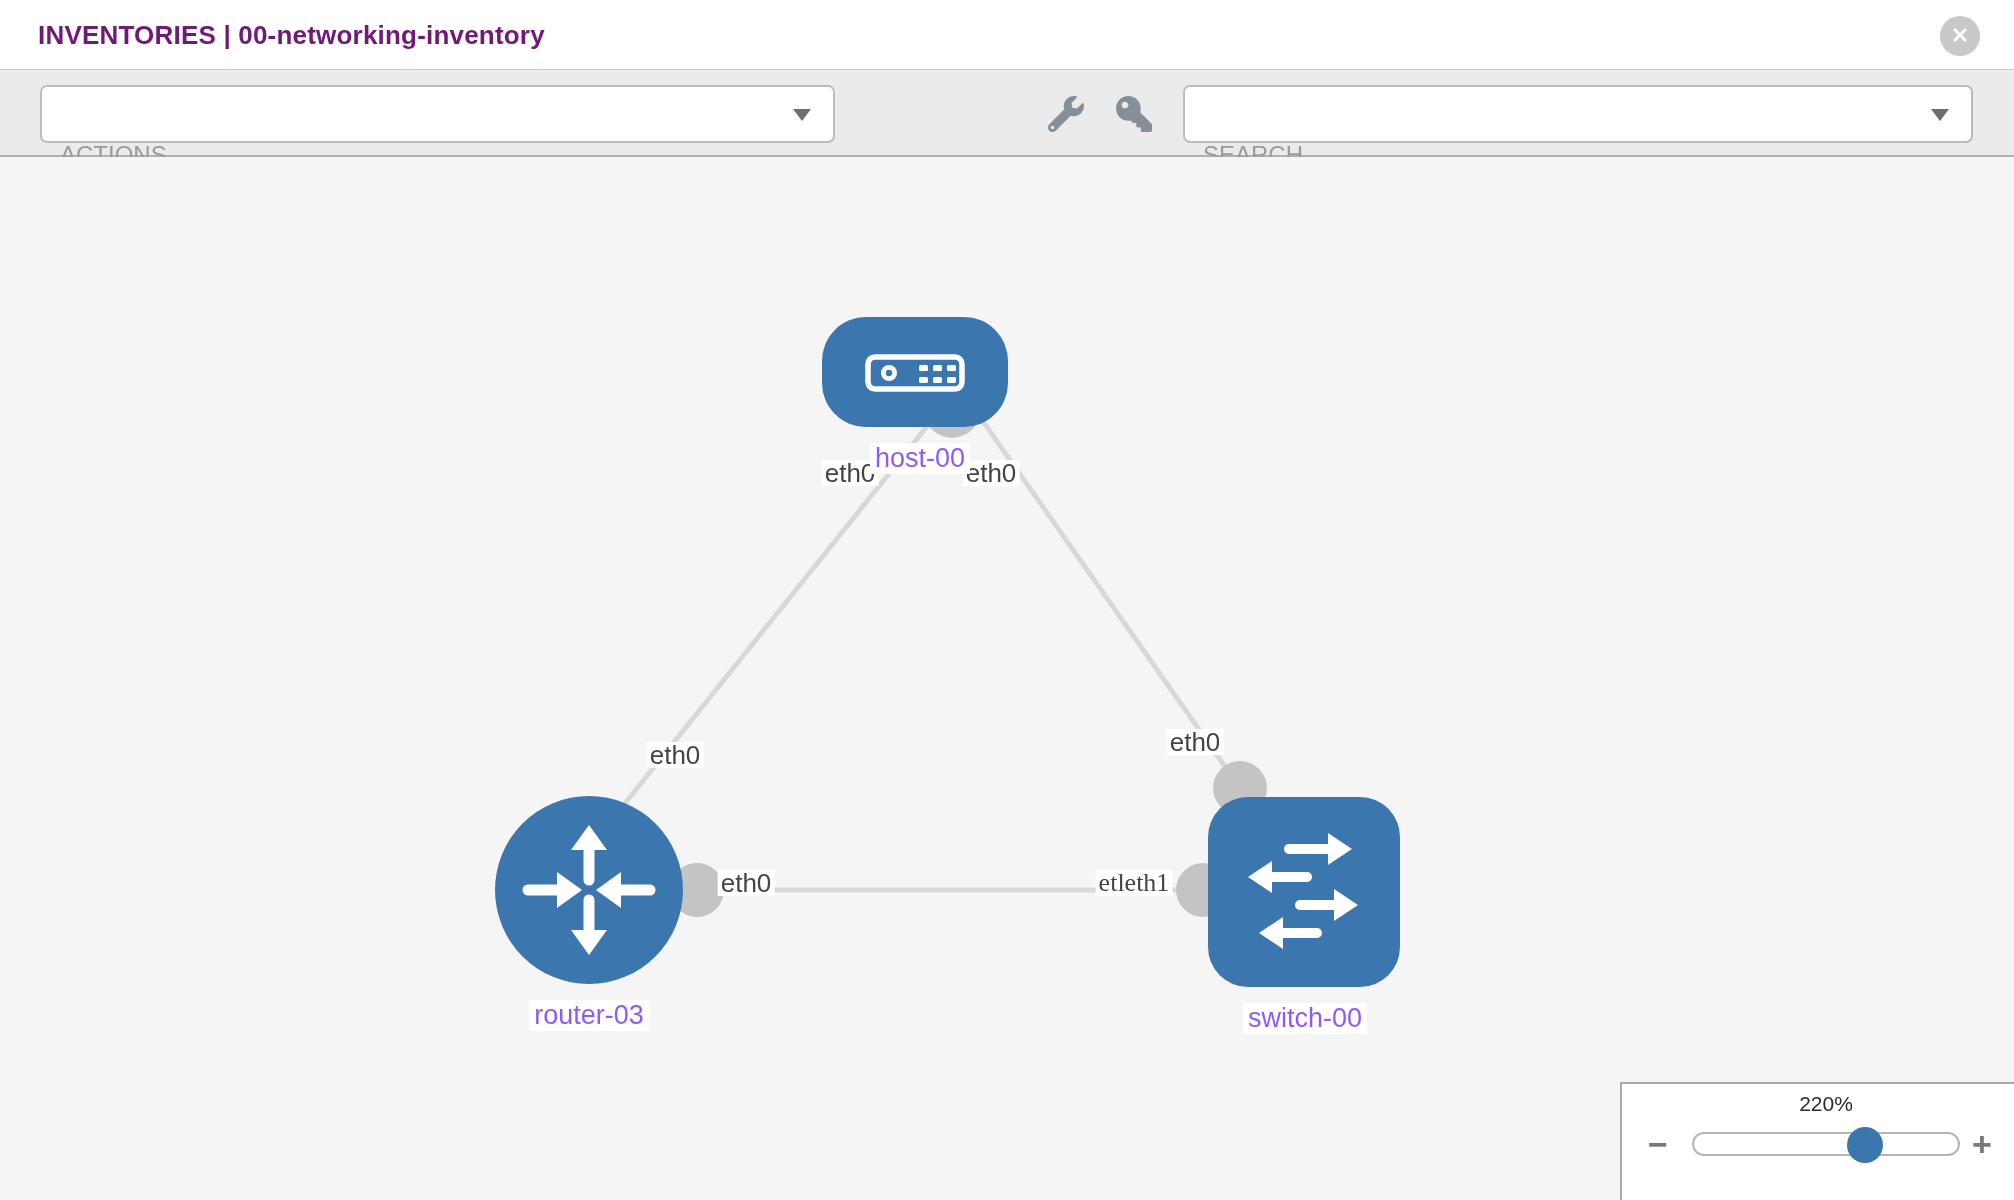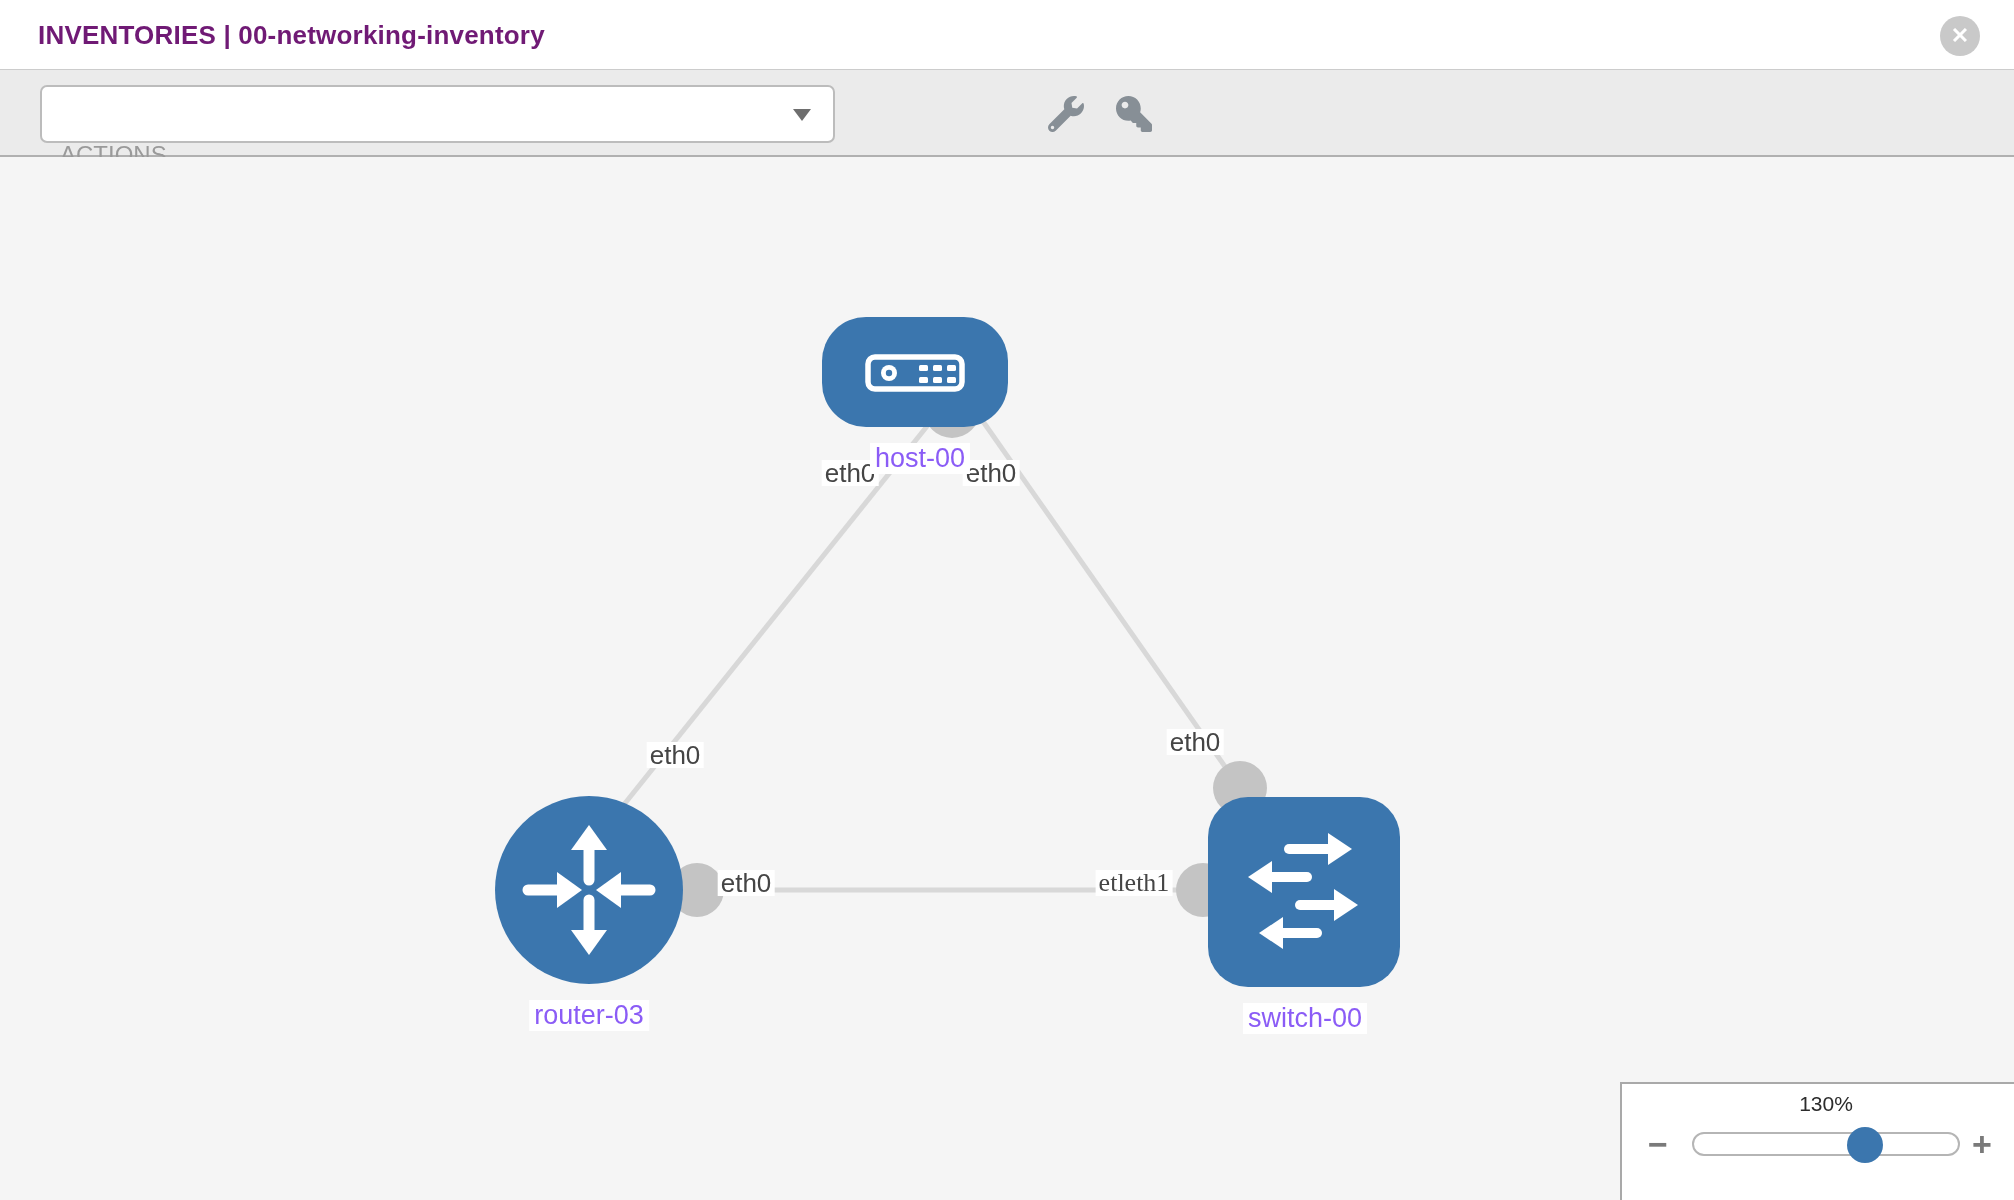--- a/index.html
+++ b/index.html
@@ -92,20 +92,24 @@
         </svg>
     </span>
     <span class="tool-icon key">
       <svg viewBox="0 0 512 512">
           <g transform="translate(512,0) scale(-1,1)">
             <path d="M512 176.001C512 273.203 433.202 352 336 352c-11.22 0-22.19-1.062-32.827-3.069l-24.012 27.014A23.999 23.999 0 0 1 261.223 384H224v40c0 13.255-10.745 24-24 24h-40v40c0 13.255-10.745 24-24 24H24c-13.255 0-24-10.745-24-24v-78.059c0-6.365 2.529-12.47 7.029-16.971l161.802-161.802C163.108 213.814 160 195.271 160 176 160 78.798 238.797.001 335.999 0 433.488-.001 512 78.511 512 176.001zM336 128c0 26.51 21.49 48 48 48s48-21.49 48-48-21.49-48-48-48-48 21.49-48 48z"></path>
           </g>
         </svg>
     </span>
 
+    <div class="select-box search-box">
+      <span class="ph">SEARCH</span>
+      <span class="caret"></span>
+    </div>
   </div>
 
   <div class="canvas">
     <svg class="topo" width="2014" height="1043" viewBox="0 0 2014 1043">
 
       <line class="link" x1="940" y1="253" x2="610" y2="665"></line>
       <line class="link" x1="975" y1="253" x2="1240" y2="631"></line>
       <line class="link" x1="695" y1="733" x2="1205" y2="733"></line>
 
       <circle class="port" cx="952" cy="253" r="28"></circle>
@@ -162,21 +166,21 @@
     <div class="if-label" style="left:675px; top:585px;">eth0</div>
     <div class="if-label" style="left:1195px; top:572px;">eth0</div>
     <div class="if-label" style="left:746px; top:713px;">eth0</div>
     <div class="if-label" style="left:1134px; top:713px;font-family:Liberation Serif, serif;">etleth1</div>
 
     <div class="node-label" style="left:920px; top:286px;">host-00</div>
     <div class="node-label" style="left:589px; top:843px;">router-03</div>
     <div class="node-label" style="left:1305px; top:846px;text-align:right;">switch-00</div>
 
     <div class="zoom-panel">
-      <div class="zoom-level">130%</div>
+      <div class="zoom-level">220%</div>
       <div class="zoom-minus">−</div>
       <div class="zoom-track"></div>
       <div class="zoom-knob"></div>
       <div class="zoom-plus">+</div>
     </div>
   </div>
 
 </div>
 
 </body></html>

